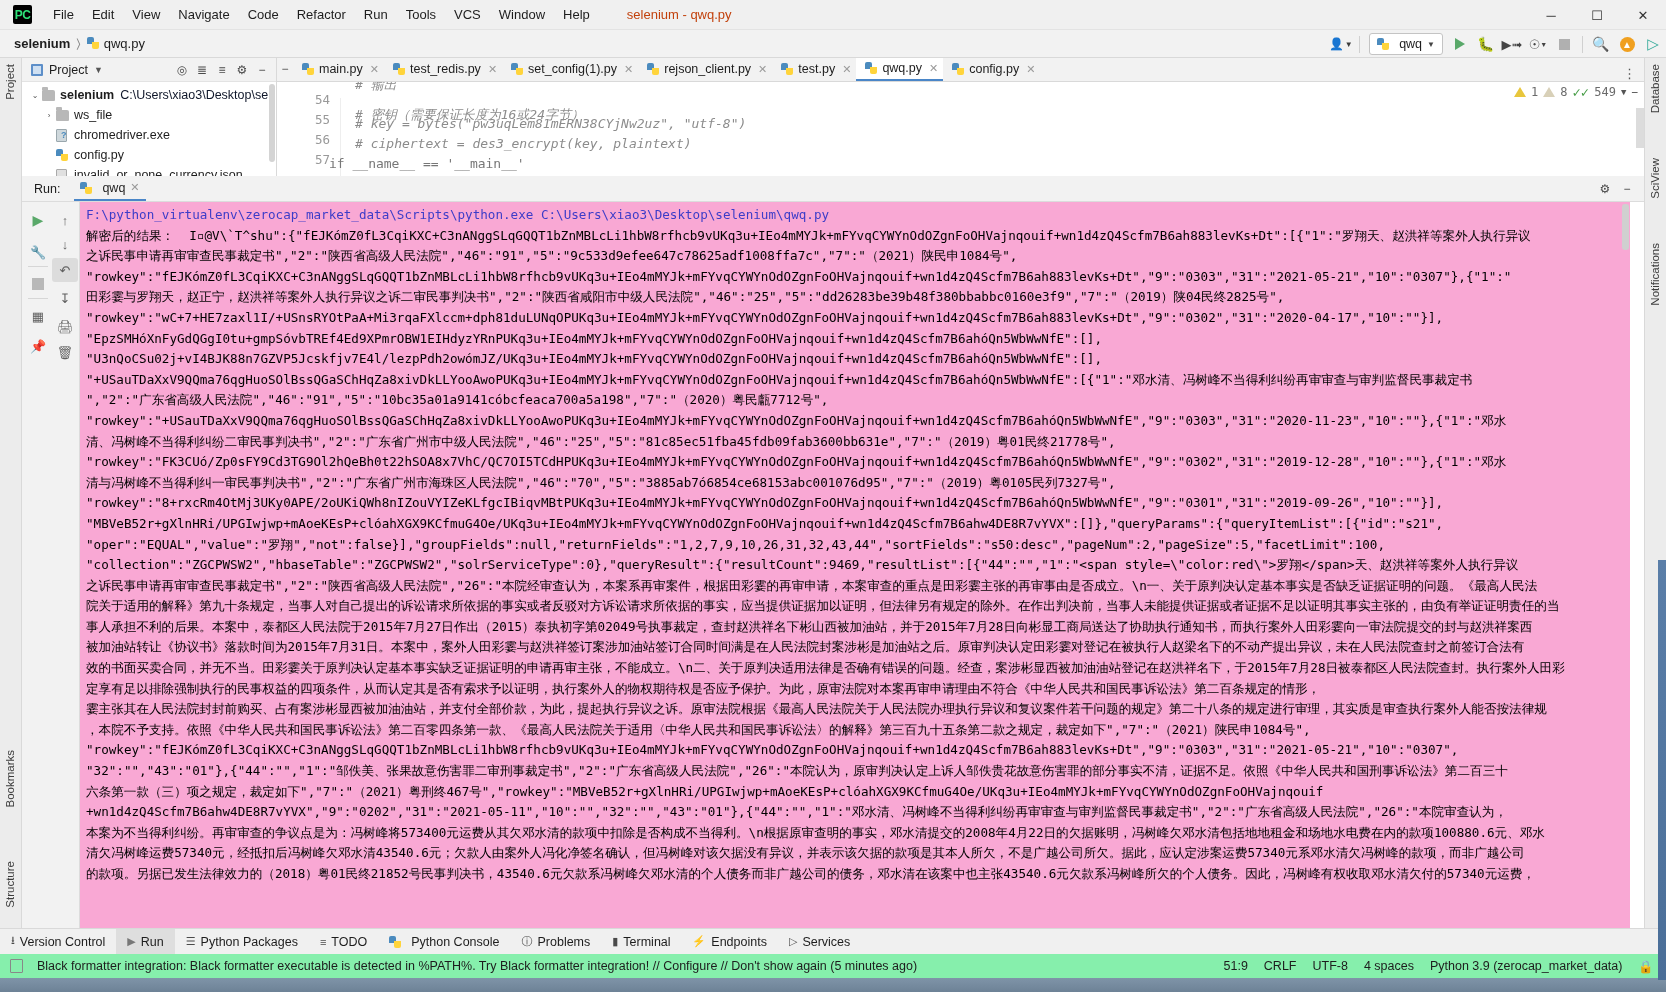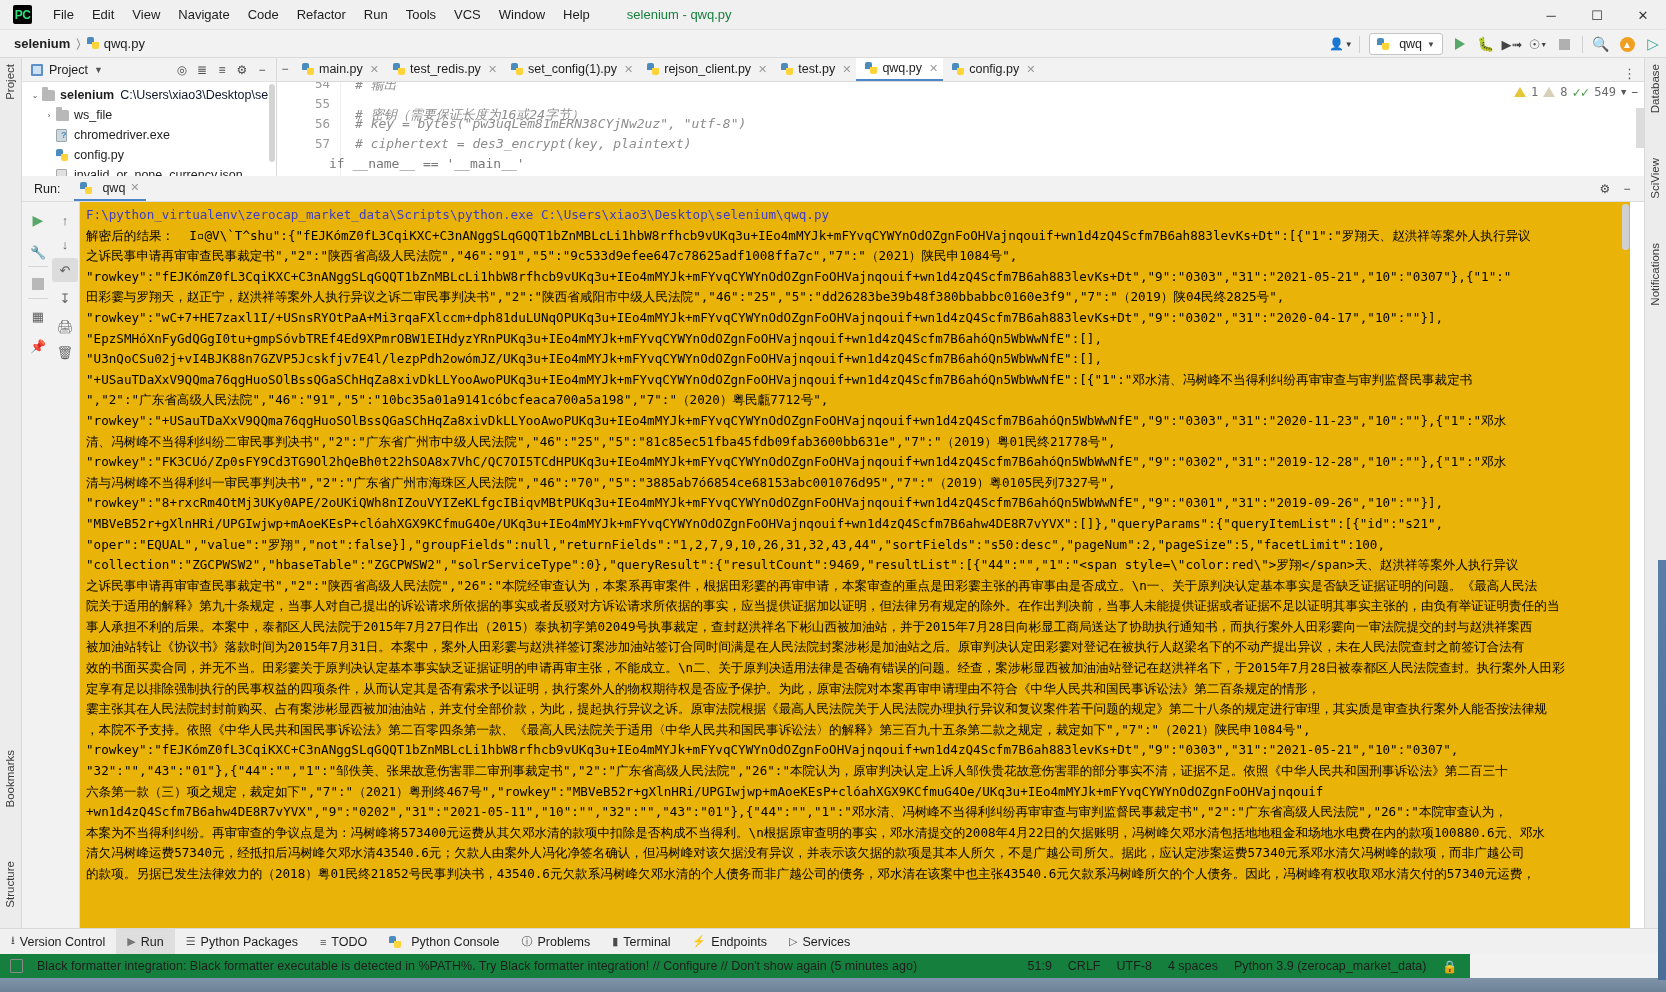--- a/index.html
+++ b/index.html
@@ -24,21 +24,21 @@
   .pc-logo {
     width:19px;height:19px;margin-left:13px;margin-right:12px;
     background:#000; border-radius:2px; position:relative;
     display:flex;align-items:center;justify-content:center;
   }
   .pc-logo span { color:#2ee27a; font-size:12px; font-weight:bold; letter-spacing:-.5px;}
   .menu-item {
     padding:3px 9px; font-size:13px; color:#1d1d1d; cursor:default;
   }
   .win-title {
-    margin-left:28px; color:#15803d; font-size:13px;
+    margin-left:28px; color:#c2410c; font-size:13px;
   }
   .wincontrols {
     position:absolute; right:0; top:0; height:30px; display:flex; align-items:center;
   }
   .wcbtn { width:46px;height:30px;display:flex;align-items:center;justify-content:center;color:#333;font-size:13px;}
 
   
   .navbar {
     position:absolute; top:30px; left:0; width:1666px; height:28px;
     background:#f2f2f2; display:flex; align-items:center;
@@ -135,21 +135,21 @@
   }
   .etab.active { background:#fff; border-bottom:2px solid #4a86c8; }
   .etab .x { color:#9a9a9a; margin-left:7px; font-size:11px; }
 
   
   .editor {
     position:absolute; left:277px; top:82px; width:1367px; height:94px;
     background:#fff; overflow:hidden;
   }
   .gutter {
-    position:absolute; left:0; top:0; width:64px; height:94px;
+    position:absolute; left:0; top:16px; width:64px; height:94px;
     background:#fff; border-right:1px solid #eee;text-align:center;
   }
   .lnum {
     position:absolute; right:10px; color:#999; font-family:"DejaVu Sans Mono", monospace; font-size:12.5px;
   }
   .codeline {
     position:absolute; left:78px; font-family:"DejaVu Sans Mono", monospace; font-size:13px;
     color:#8c8c8c; font-style:italic; white-space:nowrap;
   }
   .codeline.nonit { font-style:normal; color:#777; }
@@ -183,21 +183,21 @@
   }
   .ci {
     position:absolute; width:26px;height:24px; display:flex;align-items:center;justify-content:center;
     color:#5f5f5f; font-size:13px;
   }
   .ci.boxed { background:#dcdcdc; border-radius:3px;}
   .ci-div { position:absolute; width:20px;height:1px;background:#d6d6d6;}
 
   .console {
     position:absolute; left:58px; top:0; width:1550px; height:726px; overflow:hidden;
-    background:#eab308; padding:3px 0 4px 6px;
+    background:#f9a8d4; padding:3px 0 4px 6px;
   }
   .cline {
     font-family:"DejaVu Sans Mono", monospace; font-size:12.6px; line-height:20.6px;
     white-space:pre; color:#000;
   }
   .cline.path { color:#3c3cc8; }
   .conscroll { position:absolute; right:1px; top:2px; width:7px; height:46px; background:#d0d0d0; border-radius:3px;}
 
   
   .botbar {
@@ -206,22 +206,22 @@
   }
   .bt {
     height:26px; display:flex;align-items:center;gap:5px; padding:0 11px; font-size:12.5px; color:#1d1d1d;
     white-space:nowrap;
   }
   .bt.active { background:#dedede; }
   .bicon { font-size:11px; color:#4a4a4a; }
 
   
   .statusbar {
-    position:absolute; left:0; top:954px; width:1470px; height:24px;
-    background:#15803d; display:flex; align-items:center; font-size:12.5px;
+    position:absolute; left:0; top:954px; width:1666px; height:24px;
+    background:#86efac; display:flex; align-items:center; font-size:12.5px;
   }
   .sb-note { margin-left:14px; color:#1d1d1d; white-space:nowrap;}
   .sb-ico { width:13px;height:14px;border:1px solid #888;border-radius:1px;margin-left:10px;margin-right:0px;}
   .sb-right { margin-left:auto; display:flex; align-items:center; gap:16px; padding-right:12px;}
   .sb-right span { white-space:nowrap; }
   .wall {
     position:absolute; left:0; top:978px; width:1666px; height:14px;
     background:linear-gradient(180deg,#7f94a8,#6d8296);
   }
   .bluecorner {

